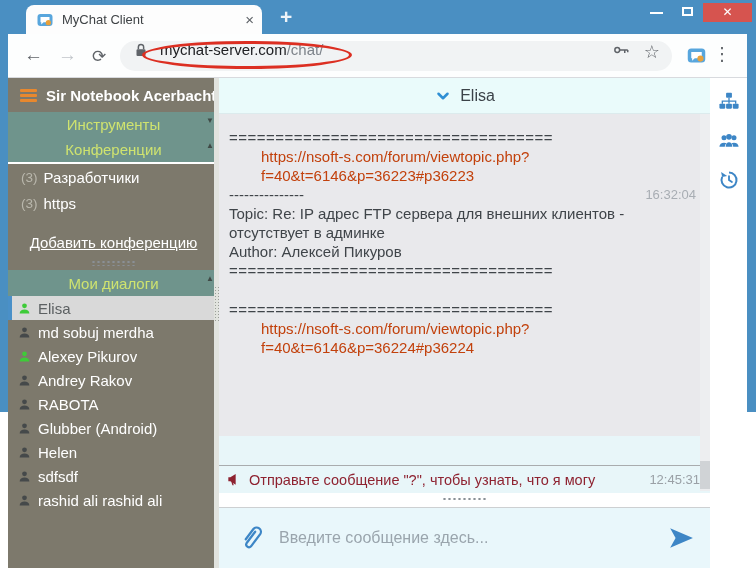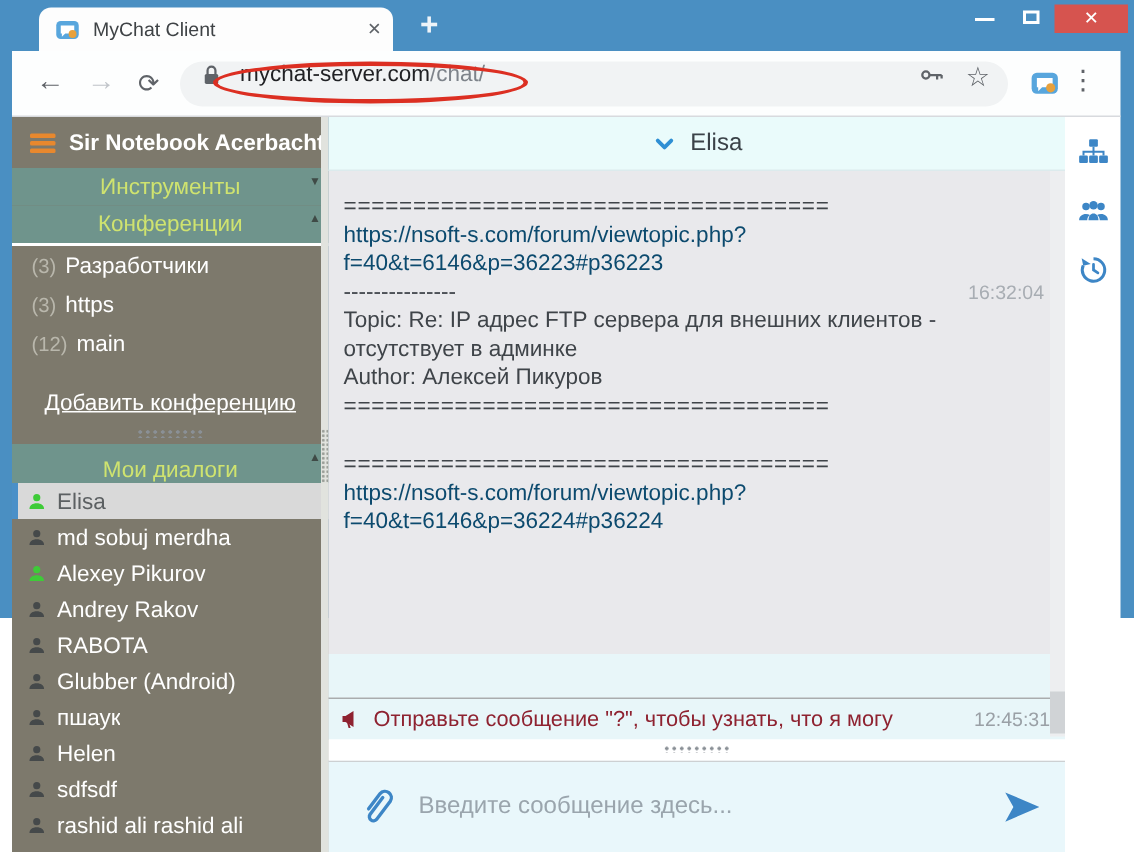--- a/index.html
+++ b/index.html
@@ -50,42 +50,42 @@
   .sb-section .lbl { font-size:15px; font-weight:400; color:#cfe36f; }
   .collapse { position:absolute; right:5px; top:4px; font-size:8px; color:#3f4a46; }
   .sb-sep { height:2px; background:#ffffff; }
   .conf-row { height:26px; display:flex; align-items:center; padding-left:13px; }
   .conf-count { font-size:13.5px; color:#b9b7ac; margin-right:6px; }
   .conf-name { font-size:15px; font-weight:500; color:#fff; }
   .add-conf { margin-top:15px; height:24px; text-align:center; font-size:15px; font-weight:500;
               color:#fff; text-decoration:underline; line-height:24px; display:block; }
   .dots { background-image:radial-gradient(circle,#8a9096 1px,transparent 1.3px); background-size:5px 4px; }
   .sb-splitter { width:46px; height:6px; margin:5px auto 4px auto; }
-  .dlg-header { position:relative; height:26px; background:#6f948c; display:flex; align-items:flex-end; justify-content:center; }
+  .dlg-header { position:relative; height:26px; background:#6f948c; display:flex; align-items:center; justify-content:center; }
   .dlg-header .lbl { font-size:15px; font-weight:500; color:#cfe36f; }
   .contact { height:24px; display:flex; align-items:center; padding-left:10px; }
   .contact .cname { font-size:15px; color:#fff; margin-left:7px; white-space:nowrap; overflow:hidden; }
   .contact.selected { background:#d9d9d9; border-left:4px solid #4a90c8; padding-left:6px; }
   .contact.selected .cname { color:#5c6062; }
   .p-icon { width:13px; height:13px; flex:0 0 auto; }
   .p-icon.online path, .p-icon.online circle { fill:#3ecb38; }
   .p-icon.offline path, .p-icon.offline circle { fill:#45494a; }
   .sb-scrollstrip { position:absolute; right:0; top:0; bottom:0; width:5px; background:#e1e3de; }
   .sb-handle { position:absolute; right:0; top:208px; width:5px; height:36px;
                background-image:radial-gradient(circle,#9a9e98 0.8px,transparent 1px); background-size:3px 3px; }
 
   
   .chat { position:relative; width:491px; flex:0 0 auto; display:flex; flex-direction:column; }
   .chat-header { height:36px; background:#eafbfb; border-bottom:1px solid #dcebed;
                  display:flex; align-items:center; justify-content:center; }
   .peer-name { font-size:16px; color:#3b4248; margin-left:8px; }
   .messages { height:322px; background:#e9e9ec; padding:14px 20px 0 10px; overflow:hidden;
               font-size:15px; line-height:19px; color:#3f4449; }
   .sep-line { white-space:nowrap; overflow:hidden; letter-spacing:0.5px; }
-  .msg-link { display:block; width:302px; overflow-wrap:anywhere; color:#0c4a6e; text-decoration:none; }
+  .msg-link { display:block; width:302px; overflow-wrap:anywhere; color:#c2410c; text-decoration:none;margin-left:32px; }
   .dash-row { position:relative; }
   .msg-time { position:absolute; right:-6px; top:0; font-size:13px; color:#a8adb3; }
   .blank { height:10px; }
   .cyan-block { height:29px; background:#e8f6f9; }
   .announcement { height:28px; background:#e8f6f9; border-top:1px solid #a9acae;
                   display:flex; align-items:center; padding:0 10px 0 8px; }
   .ann-text { flex:1; font-size:14.5px; font-weight:500; color:#8e2230; white-space:nowrap; overflow:hidden; margin-left:6px; }
   .ann-time { font-size:13px; color:#9aa0a6; margin-left:8px; }
   .input-splitter { height:14px; background:#ffffff; position:relative; }
   .input-splitter .dots { width:46px; height:5px; margin:4px auto 0 auto; }
@@ -172,24 +172,20 @@
       <div class="sb-sep"></div>
 
       <div class="conf-row">
         <span class="conf-count">(3)</span>
         <span class="conf-name">Разработчики</span>
       </div>
       <div class="conf-row">
         <span class="conf-count">(3)</span>
         <span class="conf-name">https</span>
       </div>
-      <div class="conf-row">
-        <span class="conf-count">(12)</span>
-        <span class="conf-name">main</span>
-      </div>
 
       <a class="add-conf">Добавить конференцию</a>
       <div class="sb-splitter dots"></div>
 
       <div class="dlg-header">
         <span class="lbl">Мои диалоги</span>
         <span class="collapse">▲</span>
       </div>
 
       <div class="contact selected">
@@ -226,27 +222,20 @@
             <path d="M3 21c0-4.6 4-7.2 9-7.2s9 2.6 9 7.2z"></path>
           </svg>
         <span class="cname">RABOTA</span>
       </div>
       <div class="contact">
         <svg class="p-icon offline" viewBox="0 0 24 24">
             <circle cx="12" cy="7" r="4.4"></circle>
             <path d="M3 21c0-4.6 4-7.2 9-7.2s9 2.6 9 7.2z"></path>
           </svg>
         <span class="cname">Glubber (Android)</span>
-      </div>
-      <div class="contact">
-        <svg class="p-icon offline" viewBox="0 0 24 24">
-            <circle cx="12" cy="7" r="4.4"></circle>
-            <path d="M3 21c0-4.6 4-7.2 9-7.2s9 2.6 9 7.2z"></path>
-          </svg>
-        <span class="cname">пшаук</span>
       </div>
       <div class="contact">
         <svg class="p-icon offline" viewBox="0 0 24 24">
             <circle cx="12" cy="7" r="4.4"></circle>
             <path d="M3 21c0-4.6 4-7.2 9-7.2s9 2.6 9 7.2z"></path>
           </svg>
         <span class="cname">Helen</span>
       </div>
       <div class="contact">
         <svg class="p-icon offline" viewBox="0 0 24 24">

